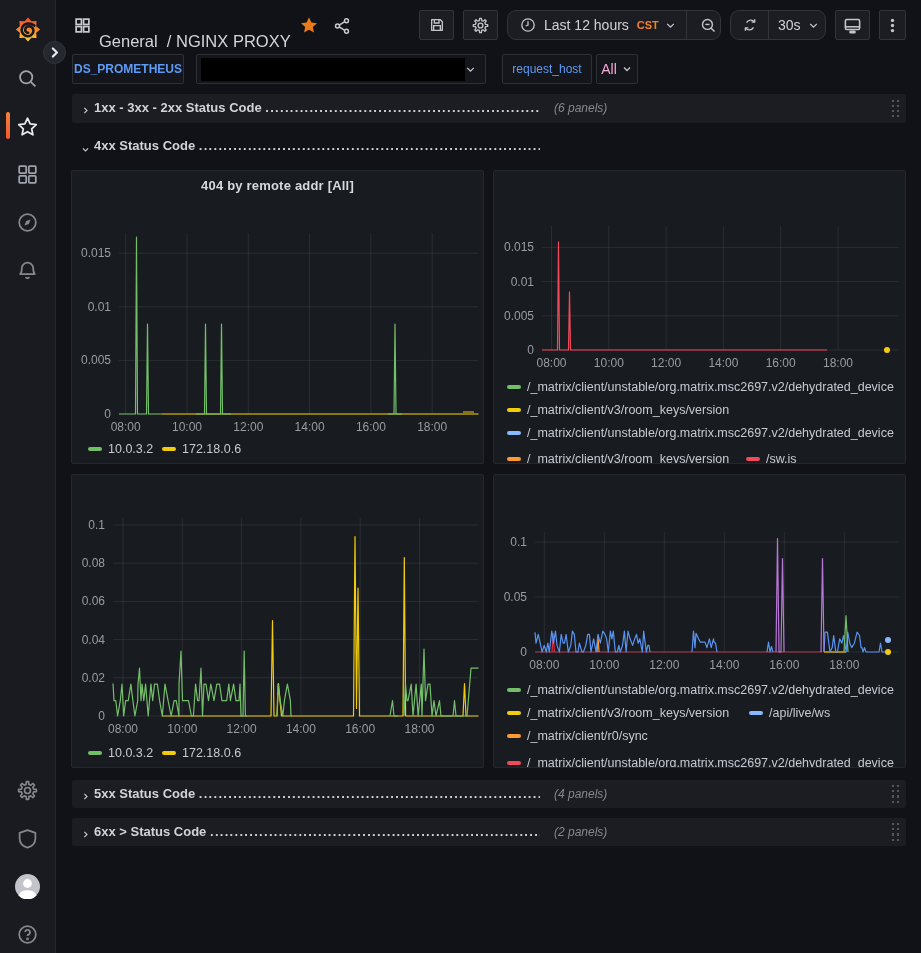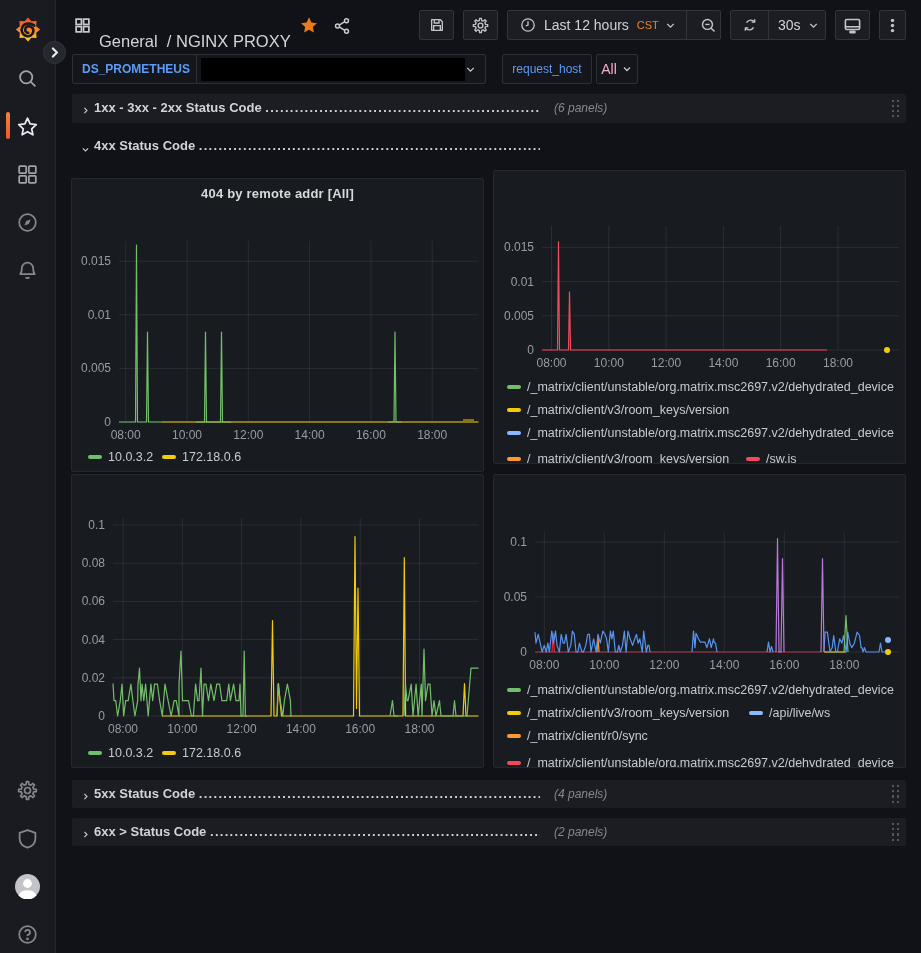--- a/index.html
+++ b/index.html
@@ -1,21 +1,21 @@
 <!DOCTYPE html>
 <html><head><meta charset="utf-8">
 <style>
 *{margin:0;padding:0;box-sizing:border-box}
 html,body{width:921px;height:953px;overflow:hidden;background:#111217;
  font-family:"Liberation Sans",sans-serif;}
 .abs{position:absolute}
 #sidebar{position:absolute;left:0;top:0;width:56px;height:953px;background:#1a1b20;border-right:1px solid #26272c}
 .sic{position:absolute;left:17px;width:21px;height:21px;color:#9fa3ab}
 .btn{position:absolute;height:30px;background:#1b1d23;border:1px solid #32343b;border-radius:2px;color:#c2c5cb;display:flex;align-items:center;justify-content:center}
-.grp{position:absolute;height:30px;background:#1b1d23;border:1px solid #32343b;border-radius:2px;color:#c2c5cb;display:flex;align-items:center}
+.grp{position:absolute;height:30px;background:#1b1d23;border:1px solid #32343b;border-radius:9px;color:#c2c5cb;display:flex;align-items:center}
 .vbox{position:absolute;height:30px;background:#15161b;border:1px solid #2e3037;border-radius:2px;display:flex;align-items:center;justify-content:center}
 .bluetxt{color:#5e9bf5;font-size:12px;font-weight:700}
 .rowstrip{position:absolute;left:72px;width:834px;background:#1b1d22;border-radius:2px}
 .rowtitle{font-size:13px;font-weight:700;color:#d2d3da;white-space:nowrap;overflow:hidden}
 .panels{font-size:12px;font-style:italic;color:#86878e;white-space:nowrap}
 .panel{position:absolute;width:413px;height:294px;background:#181b1f;border:1px solid #25272e;border-radius:2px;overflow:hidden}
 .ptitle{position:absolute;top:7px;left:0;width:100%;text-align:center;font-size:13px;font-weight:700;color:#d8d9dd;letter-spacing:.2px}
 .chev{display:inline-block;width:9px;height:9px}
 .dots2{position:absolute;right:6px;top:50%;transform:translateY(-50%);width:8px;height:18px}
 .dots2 i{position:absolute;width:2.2px;height:2.2px;background:#55565c}
@@ -109,21 +109,21 @@
       <circle cx="12" cy="12" r="3.4"></circle>
       <path d="M10.38 4.98 L10.76 1.88 L13.24 1.88 L13.62 4.98 L15.82 5.89 L18.28 3.96 L20.04 5.72 L18.11 8.18 L19.02 10.38 L22.12 10.76 L22.12 13.24 L19.02 13.62 L18.11 15.82 L20.04 18.28 L18.28 20.04 L15.82 18.11 L13.62 19.02 L13.24 22.12 L10.76 22.12 L10.38 19.02 L8.18 18.11 L5.72 20.04 L3.96 18.28 L5.89 15.82 L4.98 13.62 L1.88 13.24 L1.88 10.76 L4.98 10.38 L5.89 8.18 L3.96 5.72 L5.72 3.96 L8.18 5.89 Z" stroke-linejoin="round"></path>
     </svg>
   </div>
 <div class="grp" style="left:507px;top:10px;width:214px">
 <svg style="margin-left:12px" width="16" height="16" viewBox="0 0 24 24" fill="none" stroke="currentColor" stroke-width="2">
       <circle cx="12" cy="12" r="9.3"></circle>
       <path d="M12 6.5 V12 L8.5 13.5"></path>
     </svg>
 <span style="font-size:14px;color:#d0d2d6;margin-left:8px">Last 12 hours</span>
-<span style="font-size:11px;color:#f08228;font-weight:400;margin-left:8px">CST</span>
+<span style="font-size:11px;color:#f08228;font-weight:700;margin-left:8px">CST</span>
 <svg style="margin-left:5px" width="13" height="13" viewBox="0 0 24 24" fill="none" stroke="#c2c5cb" stroke-width="2.6">
       <path d="M6 9 L12 15 L18 9"></path>
     </svg>
 <div style="width:1px;height:28px;background:#32343b;margin-left:9px"></div>
 <svg style="margin-left:13px" width="17" height="17" viewBox="0 0 24 24" fill="none" stroke="currentColor" stroke-width="2">
       <circle cx="10.5" cy="10.5" r="7"></circle>
       <line x1="15.8" y1="15.8" x2="20.5" y2="20.5"></line>
       <line x1="7.5" y1="10.5" x2="13.5" y2="10.5"></line>
     </svg>
 </div>
@@ -147,21 +147,21 @@
       <rect x="8.8" y="19.3" width="6.4" height="1.8" rx="0.9"></rect>
     </svg>
   </div>
 <div class="btn" style="left:879px;top:10px;width:27px">
     <svg width="17" height="17" viewBox="0 0 24 24" fill="#c2c5cb">
       <circle cx="12" cy="4.8" r="2.4"></circle>
       <circle cx="12" cy="12" r="2.4"></circle>
       <circle cx="12" cy="19.2" r="2.4"></circle>
     </svg>
   </div>
-<div class="vbox" style="left:72px;top:54px;width:128px">
+<div class="vbox" style="left:72px;top:54px;width:112px">
     <span class="bluetxt">DS_PROMETHEUS</span>
   </div>
 <div class="vbox" style="left:196px;top:54px;width:290px;justify-content:flex-start">
 <div style="position:absolute;left:4px;top:3px;width:264px;height:23px;background:#000"></div>
 <svg style="position:absolute;right:8px" width="13" height="13" viewBox="0 0 24 24" fill="none" stroke="#c2c5cb" stroke-width="2.6">
       <path d="M6 9 L12 15 L18 9"></path>
     </svg>
 </div>
 <div class="vbox" style="left:502px;top:54px;width:90px">
     <span class="bluetxt" style="font-weight:500">request_host</span>
@@ -186,21 +186,21 @@
       <i style="left:5px;top:0.0px"></i>
       <i style="left:5px;top:5.2px"></i>
       <i style="left:5px;top:10.4px"></i>
       <i style="left:5px;top:15.6px"></i>
     </div>
   </div>
 <div class="abs" style="left:81px;top:140px"><svg class="chev" viewBox="0 0 24 24" fill="none" stroke="#c9cbd1" stroke-width="3">
       <path d="M5 9 L12 16 L19 9"></path>
     </svg></div>
 <div class="rowtitle abs" style="left:94px;top:138px;width:446px">4xx Status Code <span style="letter-spacing:1.3px">..............................................................................................................</span></div>
-<div class="panel" style="left:71px;top:178px">
+<div class="panel" style="left:71px;top:170px">
     <div class="ptitle">404 by remote addr [All]</div>
     <svg class="abs" style="left:0;top:0" width="413" height="294">
       <line x1="47.0" y1="243.0" x2="406.5" y2="243.0" stroke="rgba(204,204,220,0.10)" stroke-width="1"></line>
       <line x1="47.0" y1="189.4" x2="406.5" y2="189.4" stroke="rgba(204,204,220,0.10)" stroke-width="1"></line>
       <line x1="47.0" y1="135.8" x2="406.5" y2="135.8" stroke="rgba(204,204,220,0.10)" stroke-width="1"></line>
       <line x1="47.0" y1="82.2" x2="406.5" y2="82.2" stroke="rgba(204,204,220,0.10)" stroke-width="1"></line>
       <line x1="53.7" y1="62.0" x2="53.7" y2="243.0" stroke="rgba(204,204,220,0.10)" stroke-width="1"></line>
       <line x1="115.0" y1="62.0" x2="115.0" y2="243.0" stroke="rgba(204,204,220,0.10)" stroke-width="1"></line>
       <line x1="176.3" y1="62.0" x2="176.3" y2="243.0" stroke="rgba(204,204,220,0.10)" stroke-width="1"></line>
       <line x1="237.6" y1="62.0" x2="237.6" y2="243.0" stroke="rgba(204,204,220,0.10)" stroke-width="1"></line>

